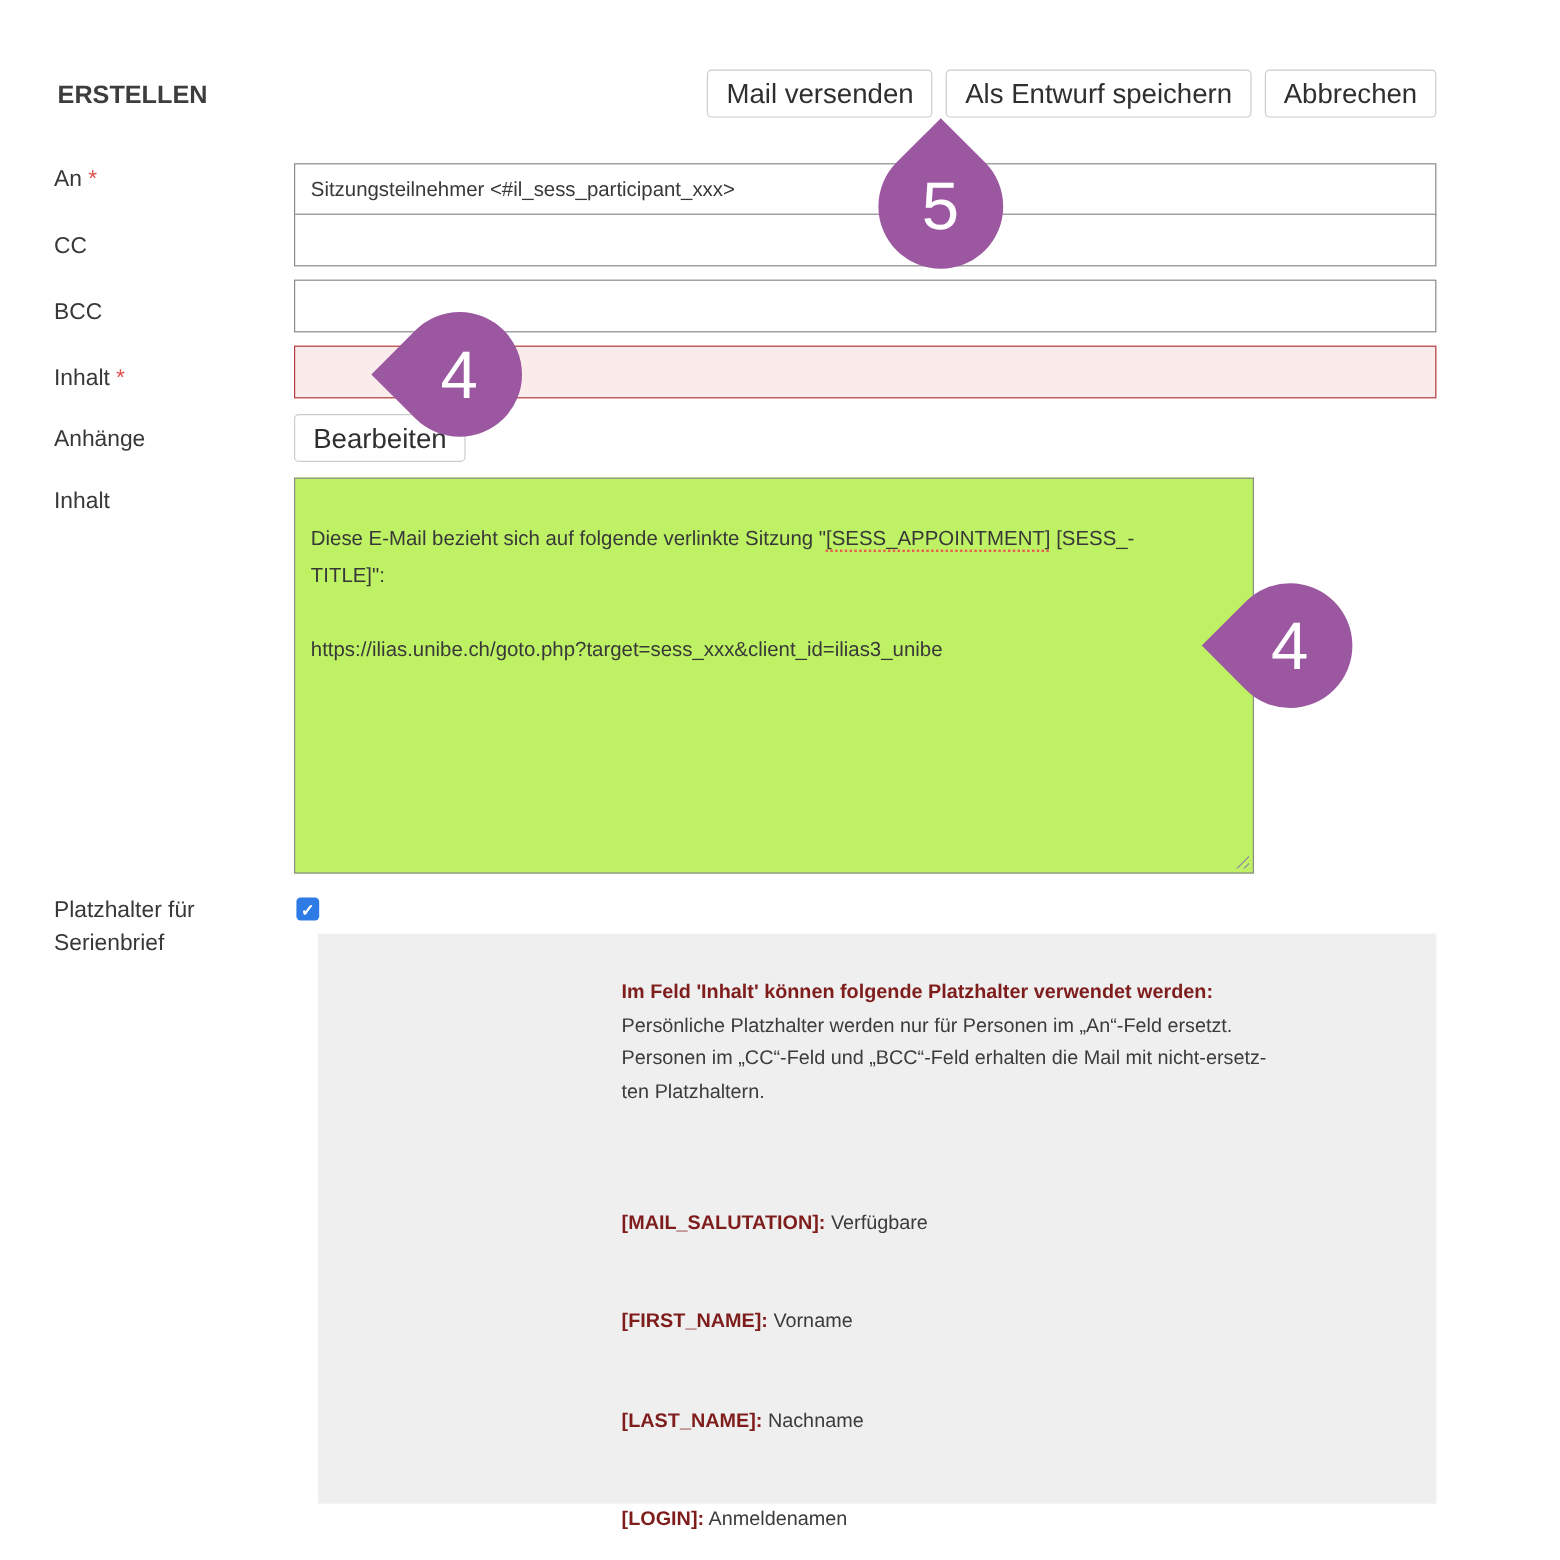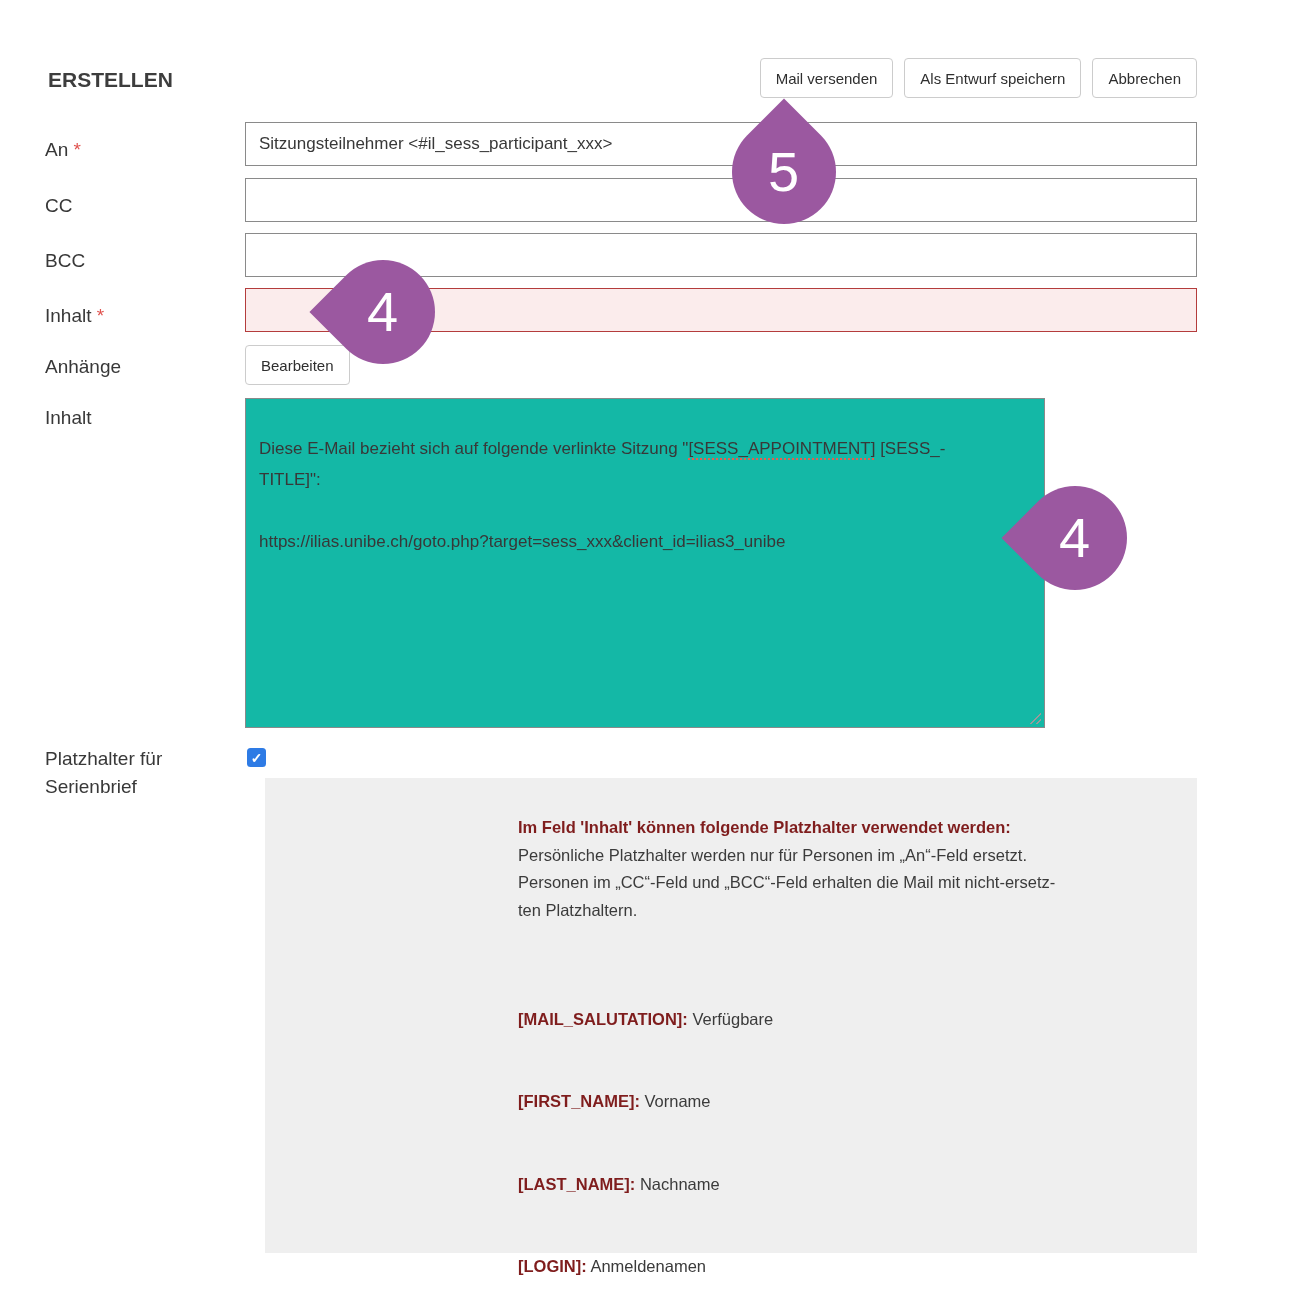--- a/index.html
+++ b/index.html
@@ -11,40 +11,40 @@
 
   
   .page-title { left:48px; top:54px; font-size:21px; font-weight:bold; color:#3d3d3d; }
 
   
   .toolbar { top:58px; right:103px; display:flex; gap:11px; }
   .btn {
     display:inline-flex; align-items:center; justify-content:center;
     height:40px; padding:0 15px; background:#fff; border:1px solid #cccccc;
     border-radius:4px; font-family:"Liberation Sans", sans-serif;
-    font-size:15px; color:#2f2f2f; cursor:pointer; white-space:nowrap;
+    font-size:23px; color:#2f2f2f; cursor:pointer; white-space:nowrap;
   }
 
   
   .lbl { left:45px; width:190px; font-size:19px; color:#383838; line-height:28px; }
   .req { color:#e0524e; }
 
   
   .tb {
     position:absolute; left:245px; width:952px; height:44px; box-sizing:border-box;
     border:1px solid #8a8a8a; background:#fff; padding:0 13px;
     font-family:"Liberation Sans", sans-serif; font-size:17px; color:#383838;
     border-radius:0; outline:none;
   }
   .tb.error { background:#fbecec; border:1px solid #b43c3c; }
 
   
   .content-box {
     left:245px; top:398px; width:800px; height:330px; box-sizing:border-box;
-    border:1px solid #8a8a8a; background:#14b8a6; padding:34px 80px 0 13px;
+    border:1px solid #8a8a8a; background:#bef264; padding:34px 80px 0 13px;
     font-size:17px; line-height:31px; white-space:pre-wrap; color:#383838;
     overflow:hidden;
   }
   .spell {
     text-decoration:underline dotted #e95d4f;
     text-decoration-thickness:2px; text-underline-offset:4px;
   }
   .resize-handle {
     position:absolute; right:3px; bottom:3px; width:12px; height:12px;
     background:repeating-linear-gradient(-45deg, transparent 0 2.5px, #9a9a9a 2.5px 4px);
@@ -85,21 +85,21 @@
 
   <h1 class="abs page-title">ERSTELLEN</h1>
 
   <div class="abs toolbar">
     <button class="btn">Mail versenden</button>
     <button class="btn">Als Entwurf speichern</button>
     <button class="btn">Abbrechen</button>
   </div>
 
   <div class="abs lbl" style="top:136px"><span>An</span> <span class="req">*</span></div>
-  <input class="tb" style="top: 122px;" value="Sitzungsteilnehmer &lt;#il_sess_participant_xxx&gt;">
+  <input class="tb" style="top: 136px;" value="Sitzungsteilnehmer &lt;#il_sess_participant_xxx&gt;">
 
   <div class="abs lbl" style="top:192px">CC</div>
   <input class="tb" style="top: 178px;" value="">
 
   <div class="abs lbl" style="top:247px">BCC</div>
   <input class="tb" style="top: 233px;" value="">
 
   <div class="abs lbl" style="top:302px"><span>Inhalt</span> <span class="req">*</span></div>
   <input class="tb error" style="top: 288px;" value="">
 

